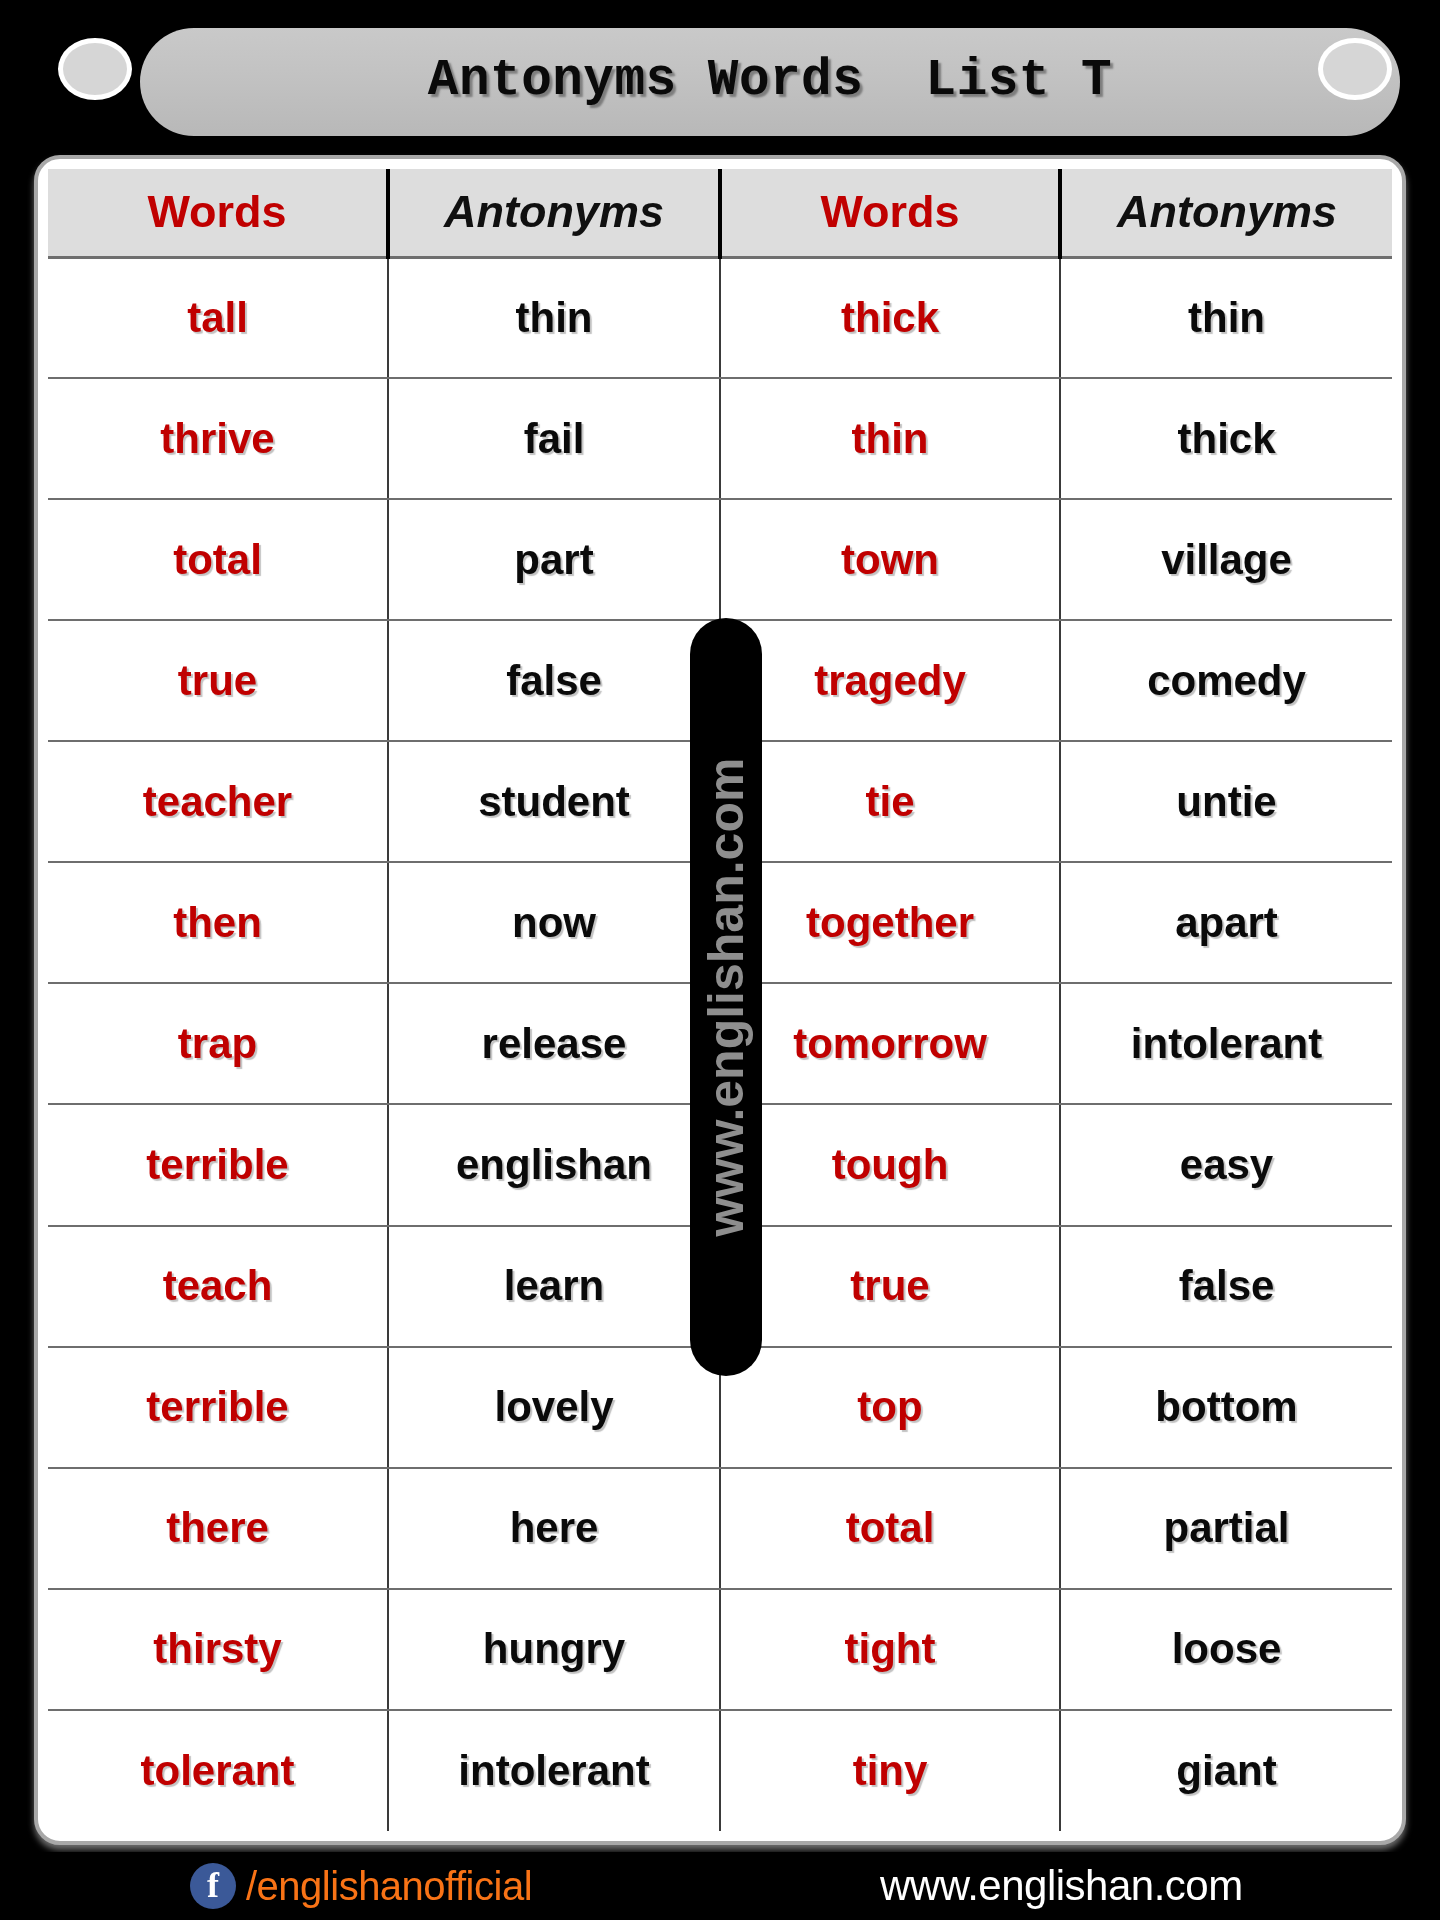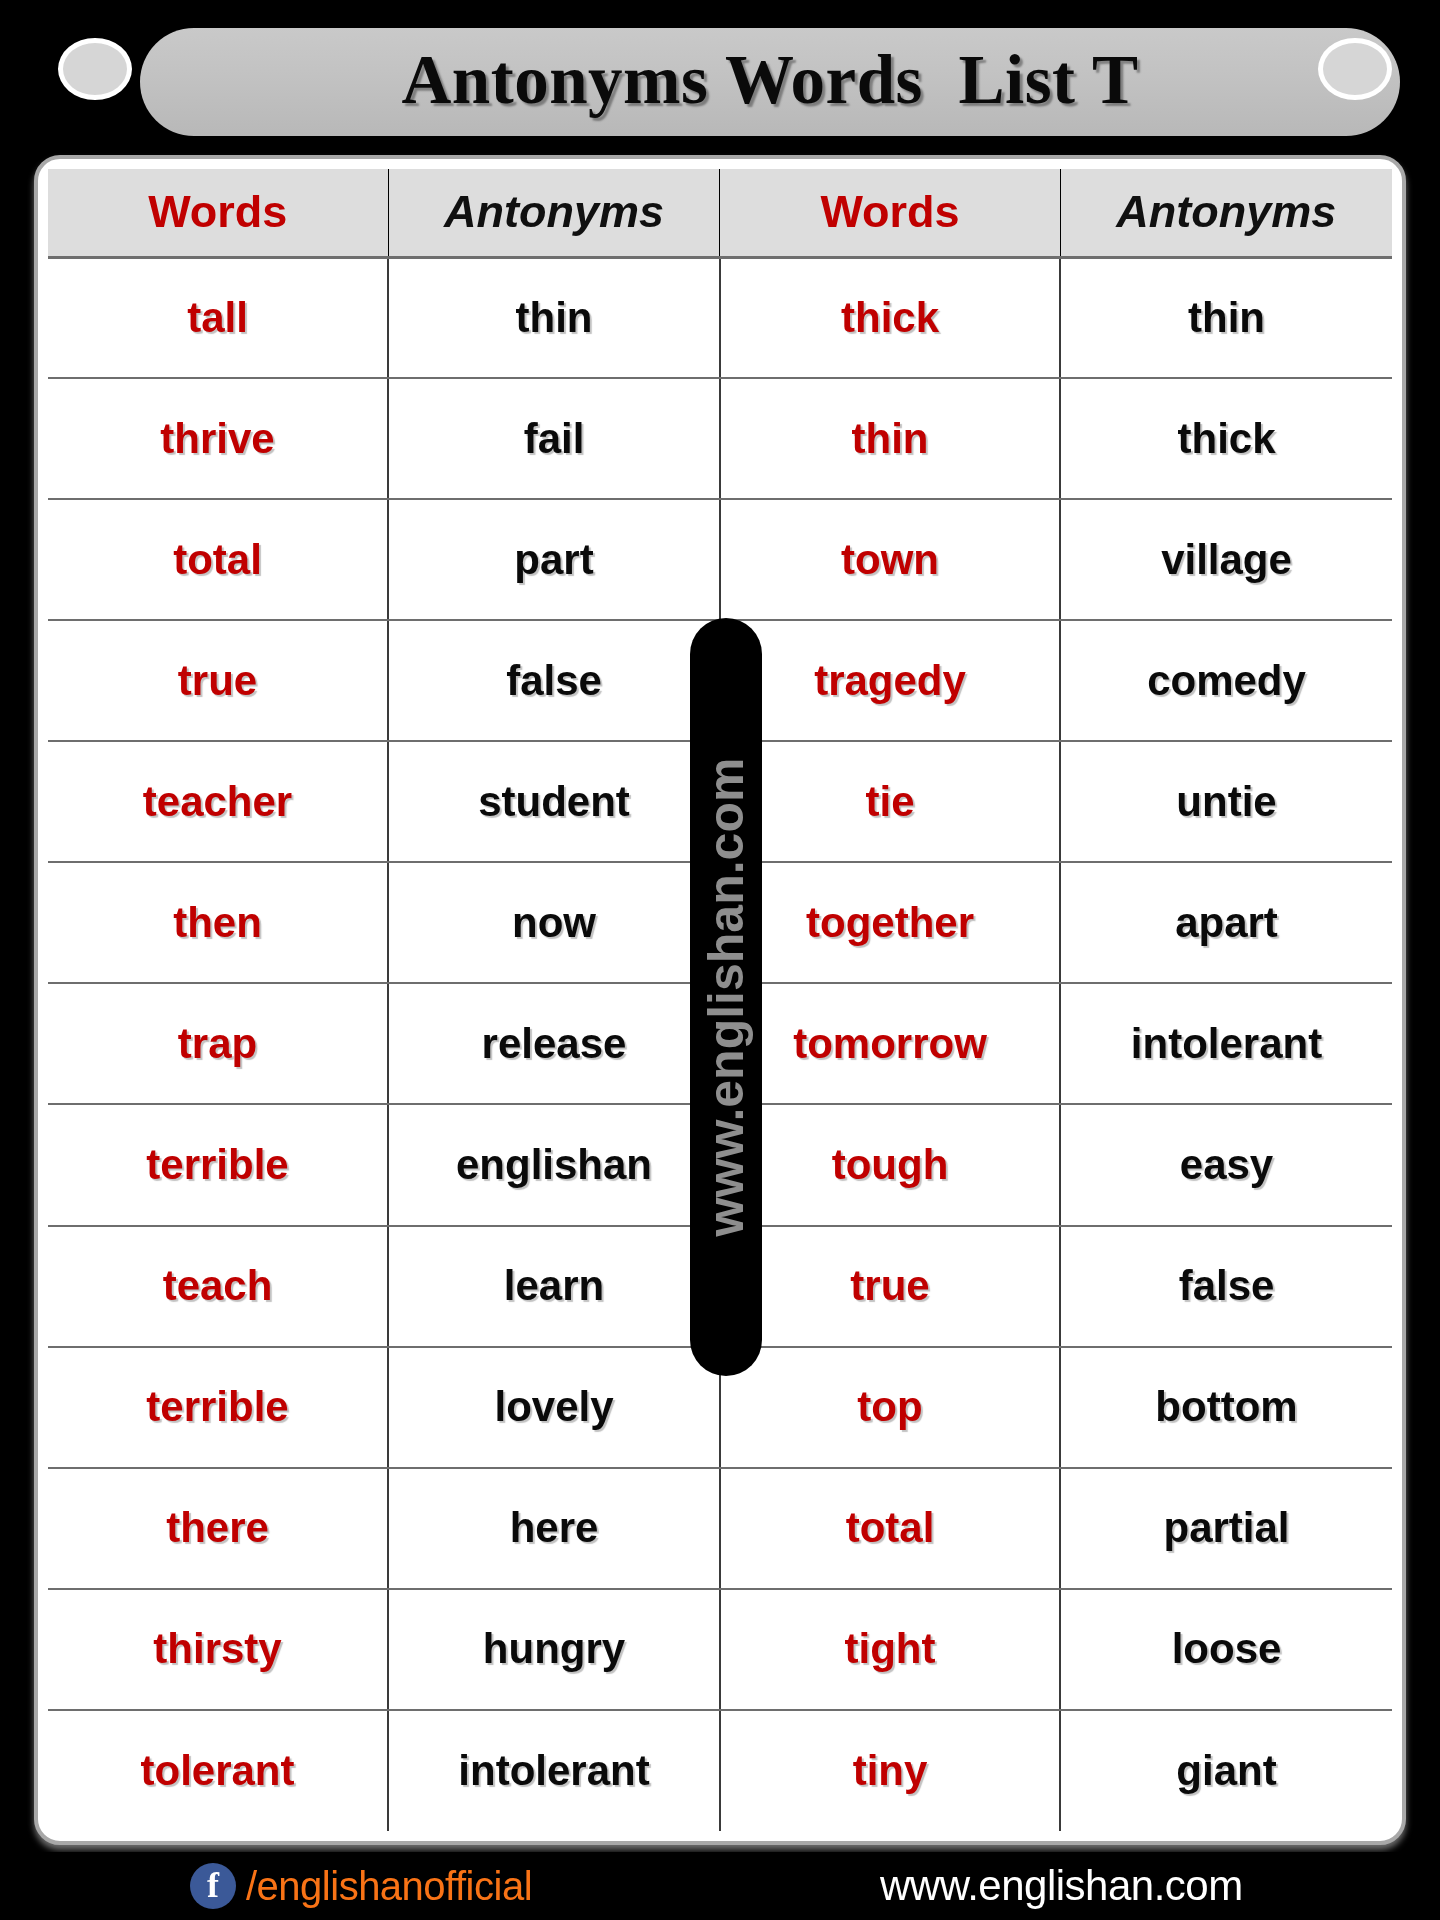--- a/index.html
+++ b/index.html
@@ -26,23 +26,23 @@
     top: 28px;
     width: 1260px;
     height: 108px;
     background: linear-gradient(180deg, #c9c9c9 0%, #c2c2c2 45%, #b8b8b8 100%);
     border-radius: 54px;
     display: flex;
     align-items: center;
     justify-content: center;
   }
   .header-title {
-    font-family: Liberation Serif, serif;
-    font-weight: bold;
-    font-size: 69px;
+    font-family: Liberation Mono, monospace;
+    font-weight: bold;
+    font-size: 51px;
     color: #0a0a0a;
     letter-spacing: 0.5px;
     white-space: pre;
     text-shadow: 3px 3px 2px rgba(0,0,0,0.35);
     line-height: 1;
     padding-bottom: 4px;
   }
   .banner-knob {
     position: absolute;
     top: 38px;
@@ -81,21 +81,21 @@
   table.antonyms col.c2 { width: 24.7%; }
   table.antonyms col.c3 { width: 25.3%; }
   table.antonyms col.c4 { width: 24.7%; }
 
   table.antonyms th {
     background: #dddddd;
     height: 88px;
     font-size: 45px;
     font-weight: bold;
     text-align: center;
-    border-right: 1px solid #000000;
+    border-right: 4px solid #000000;
     border-bottom: 3px solid #6e6e6e;
     font-family: "Liberation Sans", sans-serif;
     vertical-align: middle;
   }
   table.antonyms th:last-child { border-right: none; }
   th.word-head { color: #c00000; }
   th.ant-head  { color: #101010; font-style: italic; }
 
   table.antonyms td {
     height: 90px;

